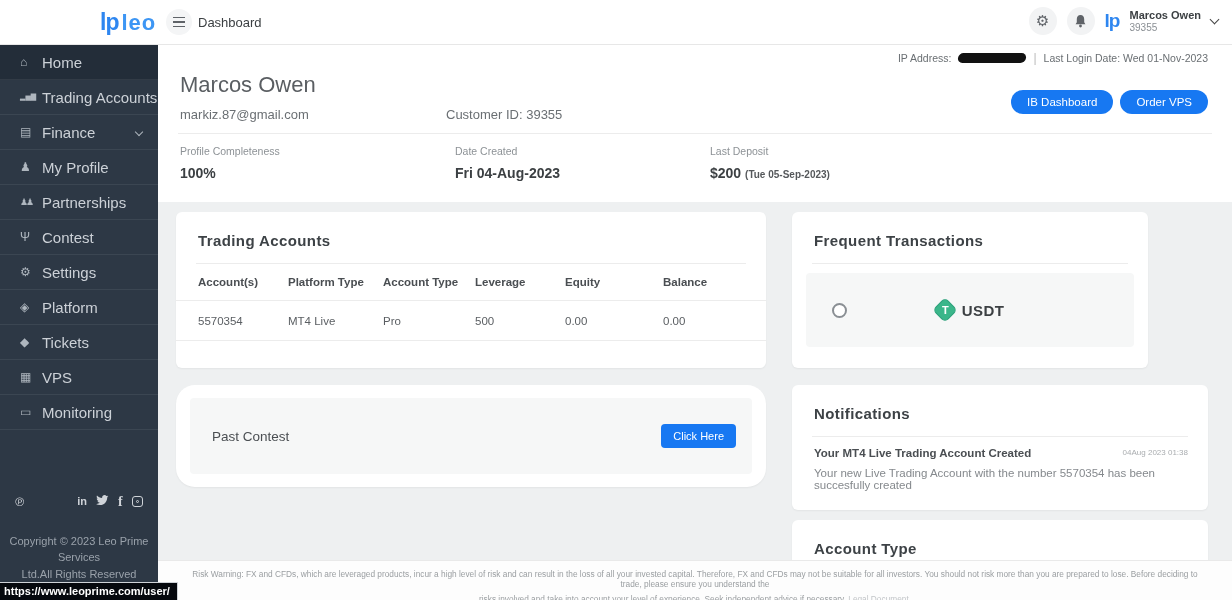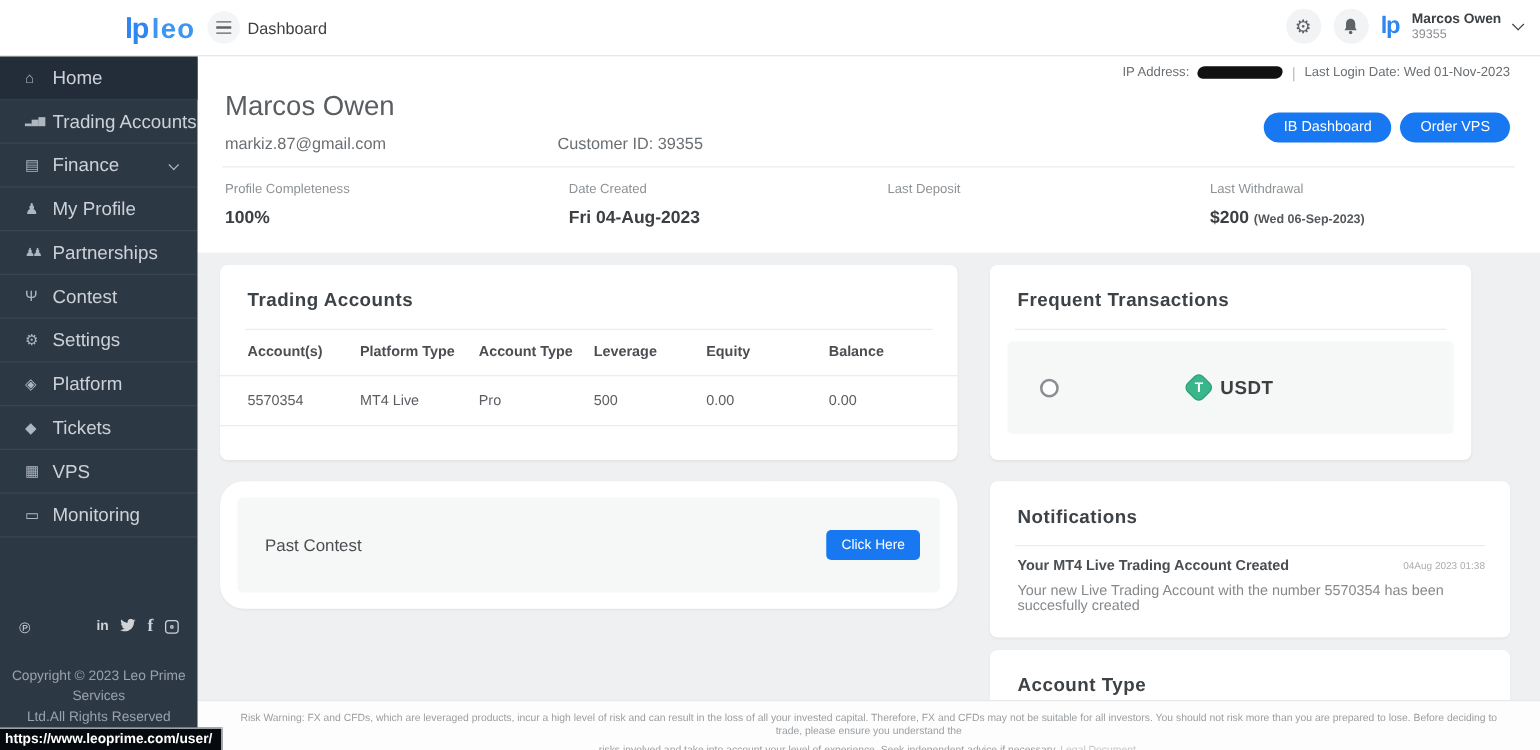--- a/index.html
+++ b/index.html
@@ -80,21 +80,21 @@
 
   
   .card-pc { left:18px; top:340px; width:590px; height:102px;border-radius:19px; }
   .pc-inner { position:absolute; left:14px; right:14px; top:13px; bottom:13px; background:#f6f7f7;
     border-radius:4px; display:flex; align-items:center; justify-content:space-between; padding:0 16px 0 22px; }
   .pc-title { font-size:13.5px; color:#4a4e52; }
   .btn-small { background:#1778f2; color:#fff; border:none; font-size:11px; padding:6px 12px;
     border-radius:4px; cursor:pointer; font-family:"Liberation Sans", sans-serif; }
 
   
-  .card-ft { left:634px; top:167px; width:385px; height:156px; }
+  .card-ft { left:634px; top:167px; width:356px; height:156px; }
   .ft-inner { position:absolute; left:14px; right:14px; top:61px; height:74px; background:#f6f7f7;
     border-radius:4px; display:flex; align-items:center; }
   .radio { width:15px; height:15px; border-radius:50%; border:2px solid #8a8f94; margin-left:26px;
     background:#fff; cursor:pointer; flex:0 0 15px; }
   .usdt-wrap { flex:1; display:flex; align-items:center; justify-content:center; gap:8px; margin-left:-41px; }
   .tether { width:18px; height:18px; background:#3bb68a; border-radius:5px; transform:rotate(45deg);
     display:flex; align-items:center; justify-content:center; border:1.5px solid #2ba07a; }
   .tether span { transform:rotate(-45deg); color:#fff; font-size:11px; font-weight:bold; }
   .usdt-label { font-size:15px; font-weight:bold; color:#3c4043; letter-spacing:0.4px; }
 
@@ -241,24 +241,21 @@
         <div>
           <div class="stat-label">Profile Completeness</div>
           <div class="stat-value">100%</div>
         </div>
         <div>
           <div class="stat-label">Date Created</div>
           <div class="stat-value">Fri 04-Aug-2023</div>
         </div>
         <div>
           <div class="stat-label">Last Deposit</div>
-        </div>
-        <div>
-          <div class="stat-label">Last Withdrawal</div>
-          <div class="stat-value"><span>$200</span> <span class="stat-note">(Wed 06-Sep-2023)</span></div>
+          <div class="stat-value"><span>$200</span> <span class="stat-note">(Tue 05-Sep-2023)</span></div>
         </div>
       </div>
     </div>
 
     <div class="card card-ta">
       <div class="card-title">Trading Accounts</div>
       <div class="card-divider"></div>
       <div class="ta-grid ta-head">
         <div>Account(s)</div>
         <div>Platform Type</div>

